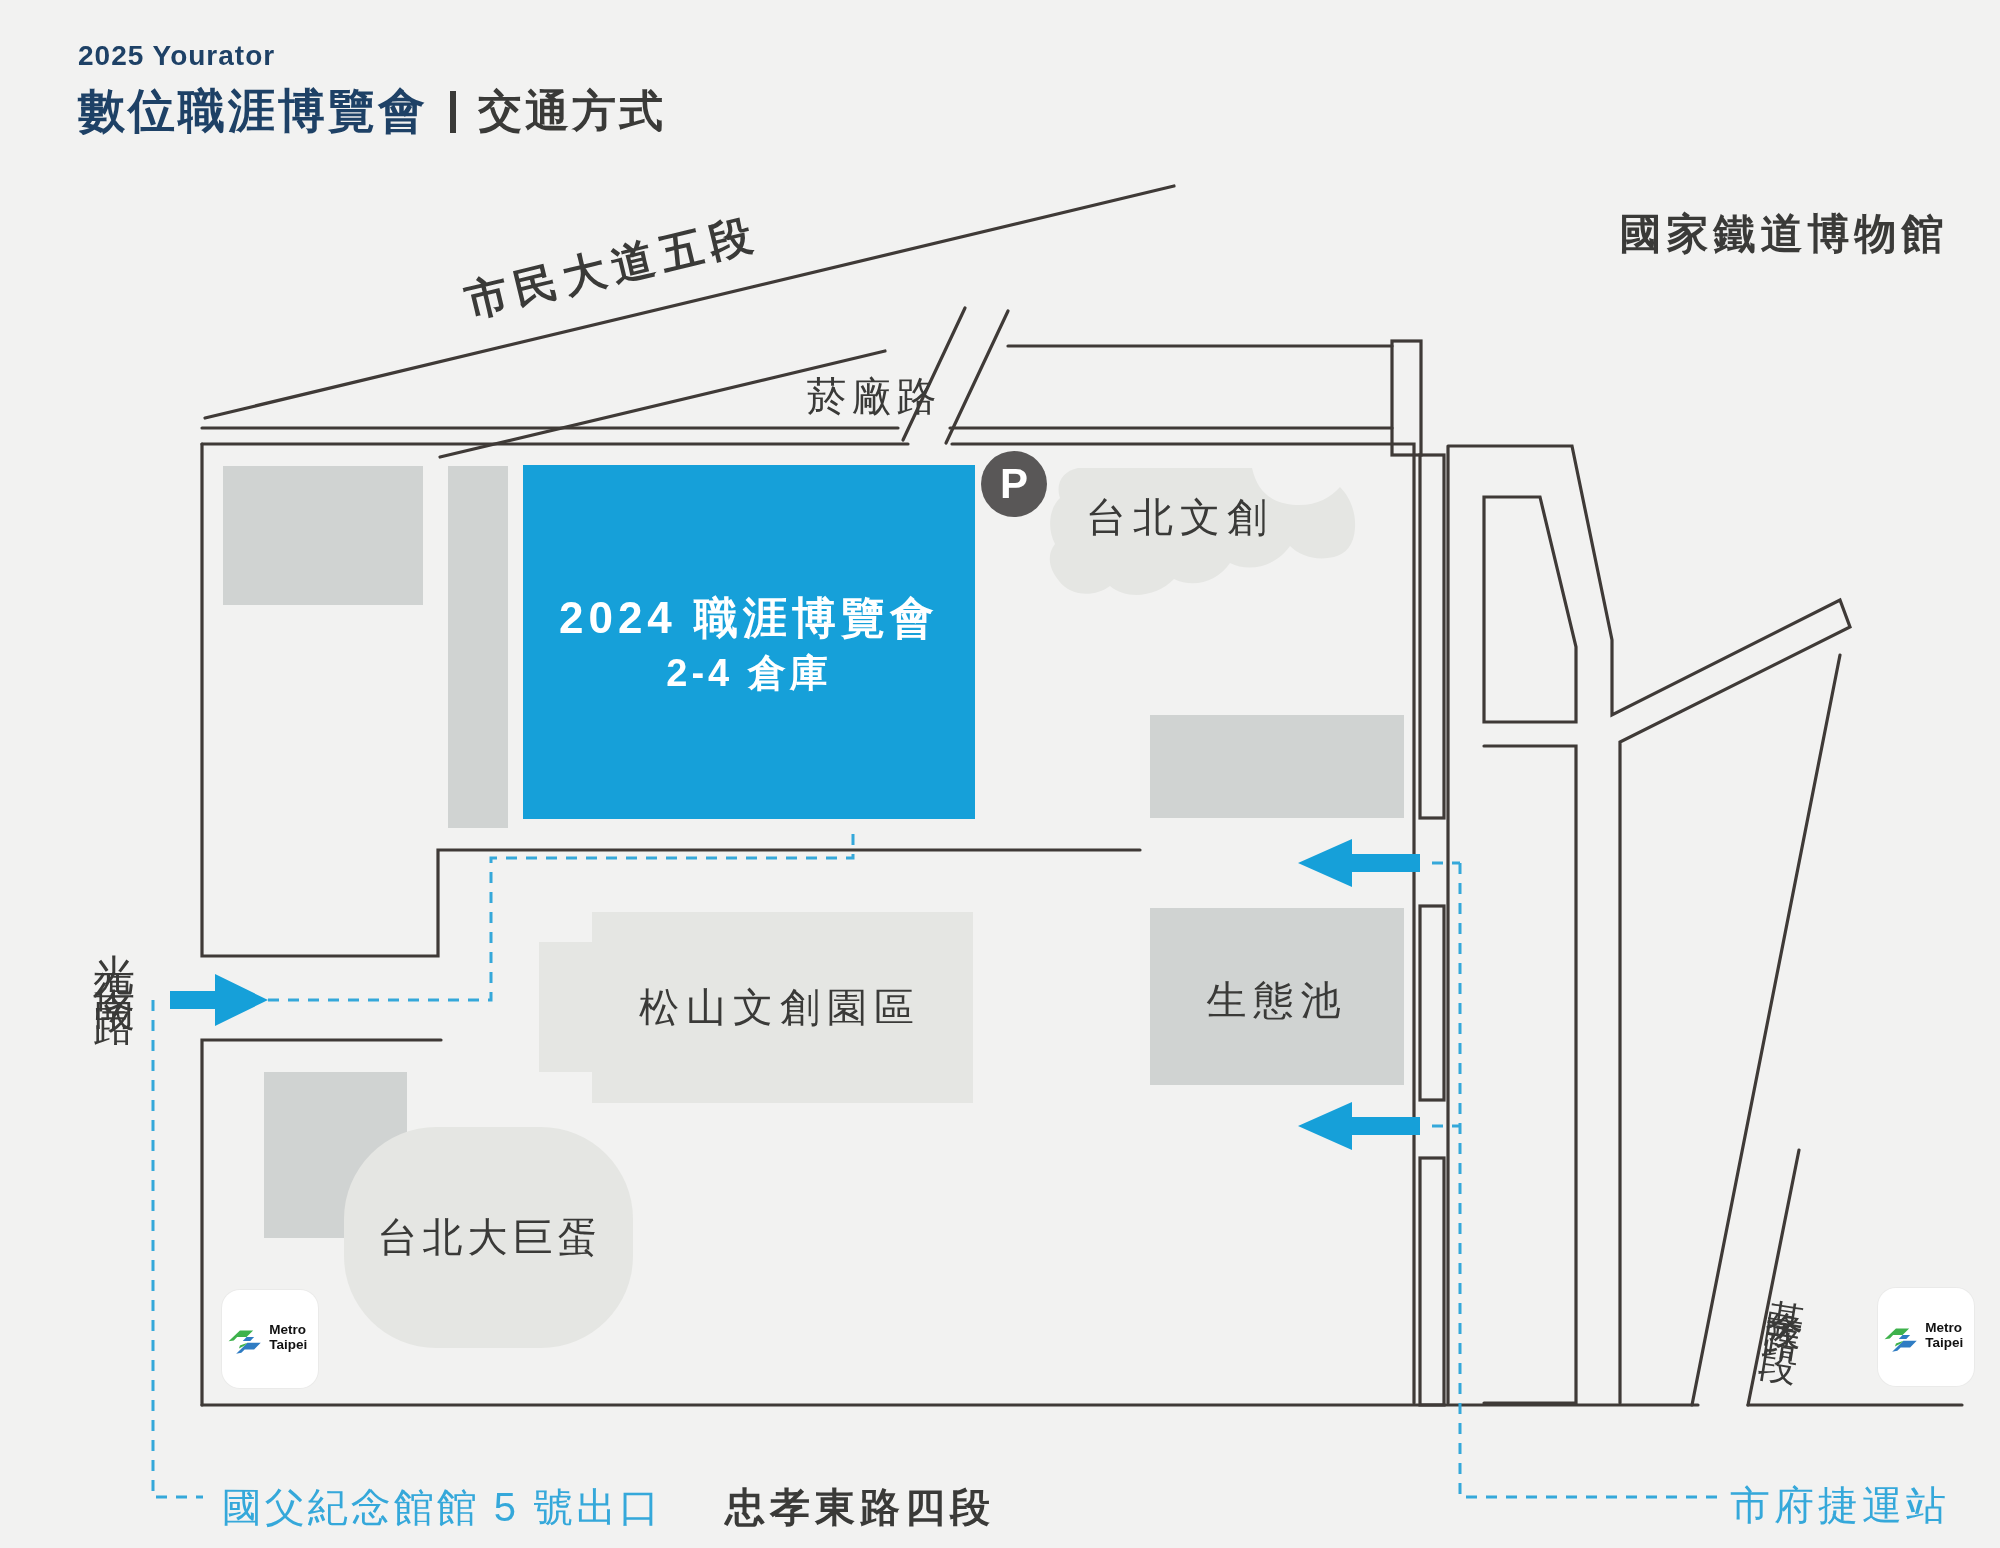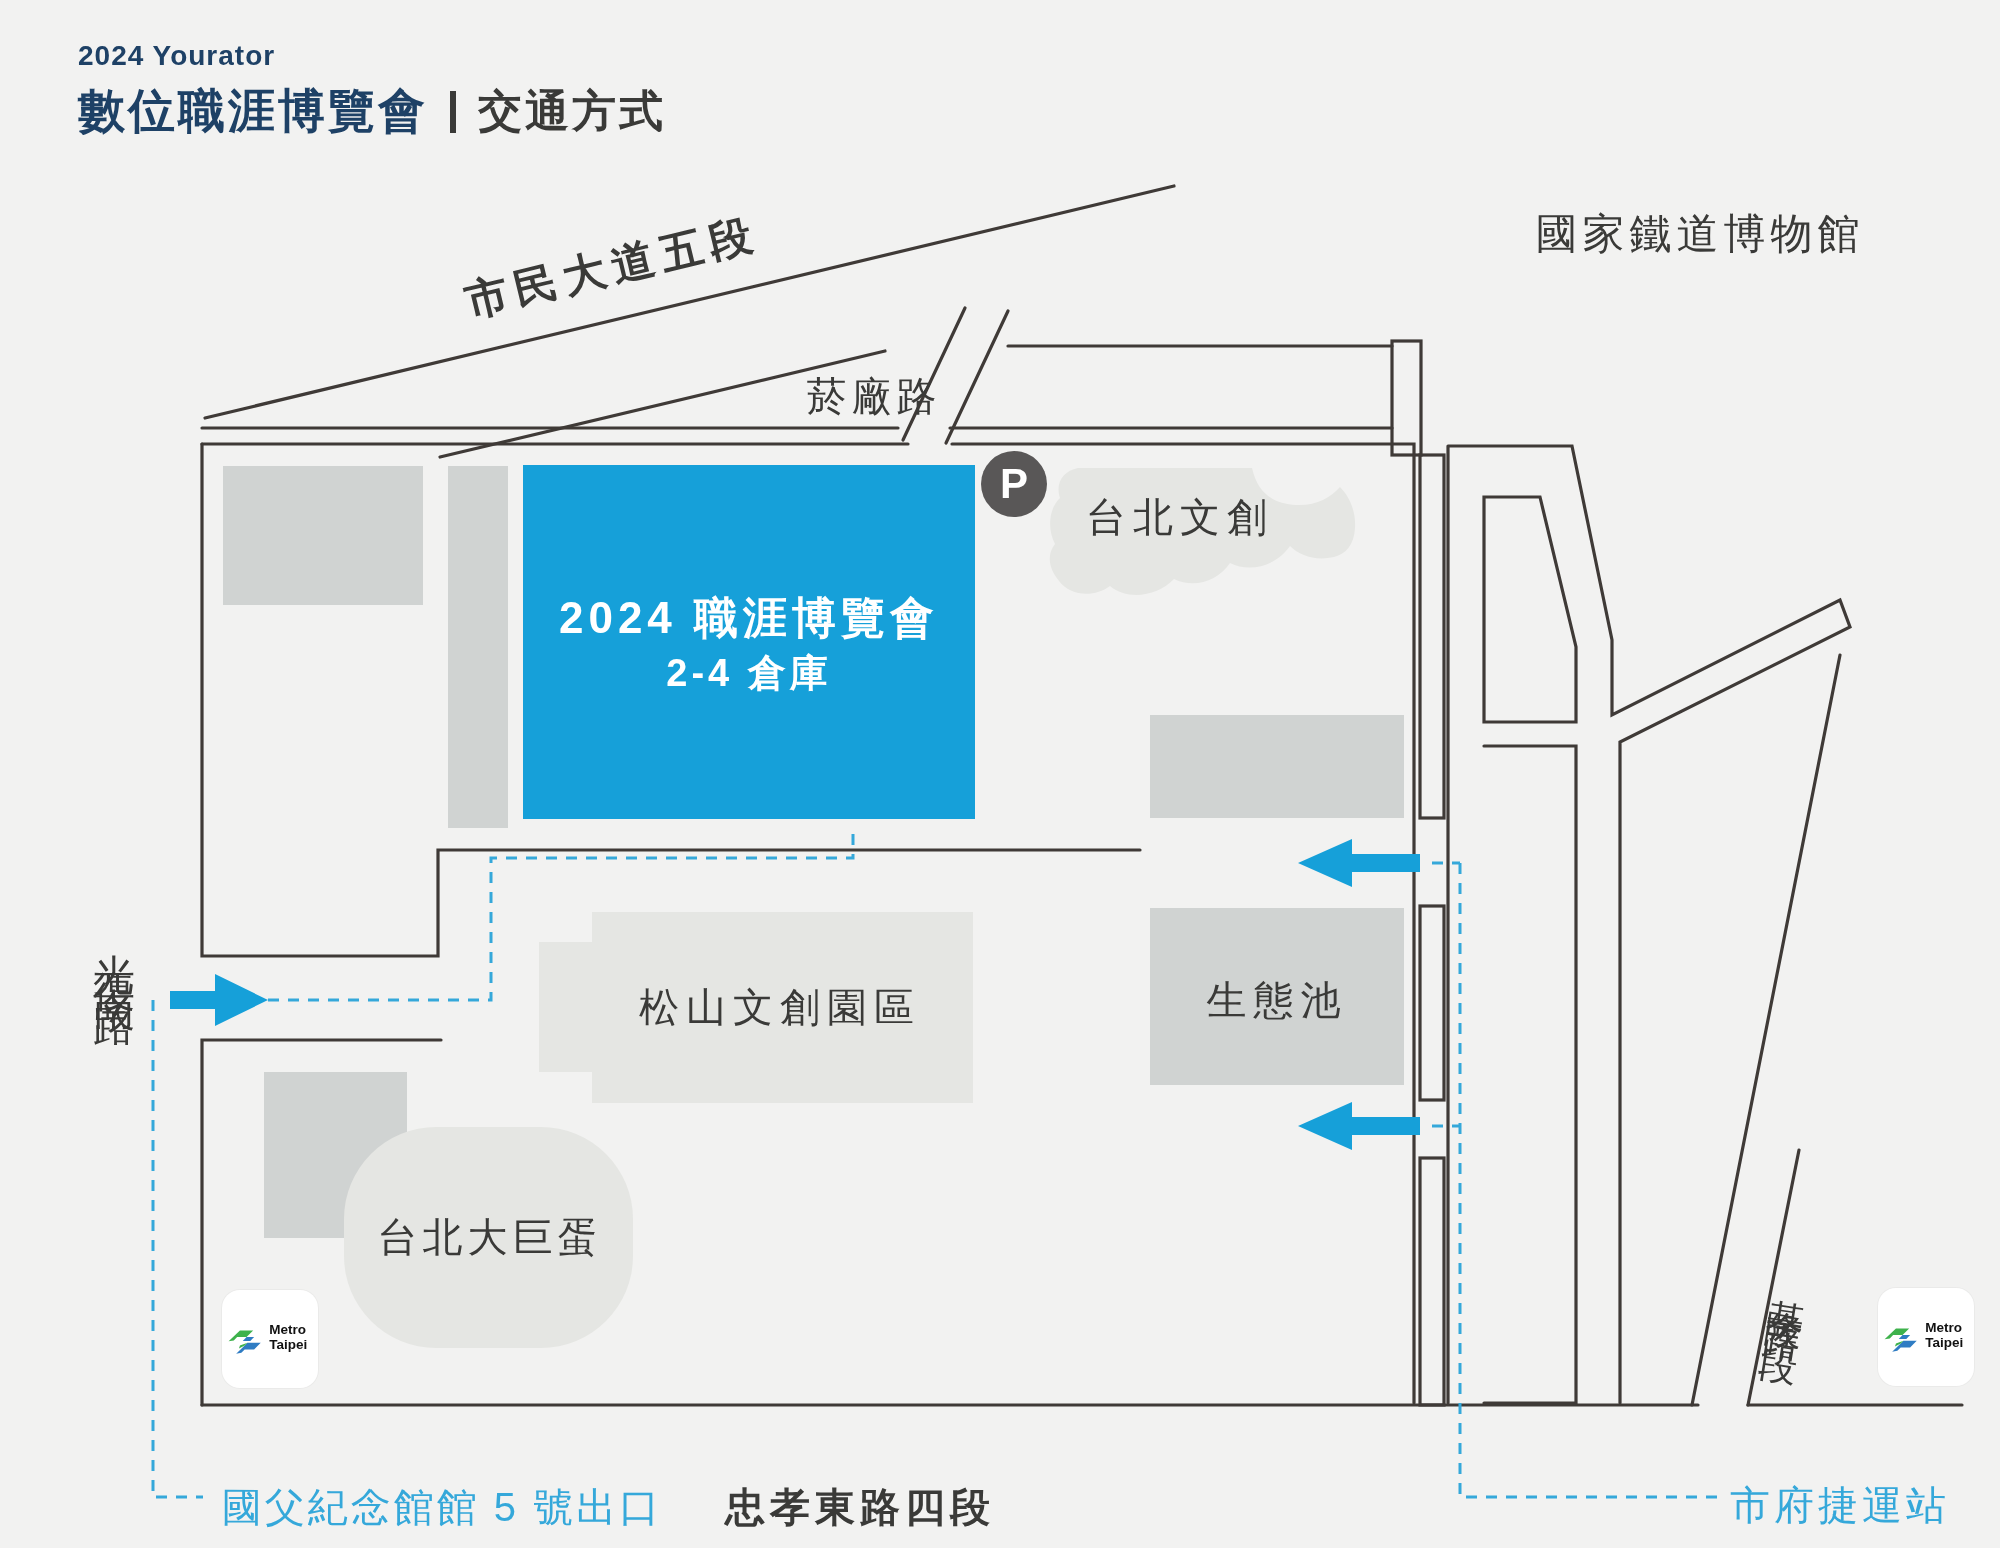--- a/index.html
+++ b/index.html
@@ -106,40 +106,40 @@
     </g>
 
     <g fill="var(--blue)">
       <path d="M170,991 H215 V974 L268,1000 L215,1026 V1009 H170 Z"></path>
       <path d="M1420,854 H1352 V839 L1298,863 L1352,887 V872 H1420 Z"></path>
       <path d="M1420,1117 H1352 V1102 L1298,1126 L1352,1150 V1135 H1420 Z"></path>
     </g>
   </svg>
 
   <div class="title-wrap">
-    <div class="title-small">2024 Yourator</div>
+    <div class="title-small">2025 Yourator</div>
     <div class="title-row">
       <span class="title-big">數位職涯博覽會</span>
       <span class="title-sep"></span>
       <span class="title-sub">交通方式</span>
     </div>
   </div>
 
   <div class="lbl" style="left:612px;top:268px;font-size:43px;font-weight:700;letter-spacing:7px;transform:translate(-50%,-50%) rotate(-13.5deg);">市民大道五段</div>
   <div class="lbl" style="left:868px;top:396px;font-size:40px;letter-spacing:5px;margin-left:6px;">菸廠路</div>
   <div class="lbl vtext" style="left:114px;top:955px;font-size:42px;letter-spacing:17px;">光復南路</div>
   <div class="lbl" style="left:860px;top:1507px;font-size:40px;font-weight:700;letter-spacing:5px;">忠孝東路四段</div>
   <div class="lbl vtext" style="left:1788px;top:1300px;font-size:38px;letter-spacing:12px;transform:translate(-50%,-50%) rotate(9deg);">基隆路一段</div>
 
   <div class="venue-text">
     <div class="venue-l1">2024 職涯博覽會</div>
     <div class="venue-l2">2-4 倉庫</div>
   </div>
   <div class="lbl" style="left:1180px;top:517px;font-size:40px;letter-spacing:7px;">台北文創</div>
-  <div class="lbl" style="left:1700px;top:234px;font-size:42px;letter-spacing:5px;">國家鐵道博物館</div>
+  <div class="lbl" style="left:1784px;top:234px;font-size:42px;letter-spacing:5px;font-weight:bold;">國家鐵道博物館</div>
   <div class="lbl" style="left:780px;top:1007px;font-size:40px;letter-spacing:7px;">松山文創園區</div>
   <div class="lbl" style="left:1277px;top:1000px;font-size:40px;letter-spacing:7px;">生態池</div>
   <div class="lbl" style="left:490px;top:1237px;font-size:40px;letter-spacing:5px;">台北大巨蛋</div>
 
   <div class="lbl blue-lbl" style="left:442px;top:1507px;font-size:40px;letter-spacing:3px;">國父紀念館館 5 號出口</div>
   <div class="lbl blue-lbl" style="left:1840px;top:1505px;font-size:40px;letter-spacing:4px;">市府捷運站</div>
 
   <div class="p-badge">P</div>
 
   <div class="metro" style="left:222px;top:1290px;">

